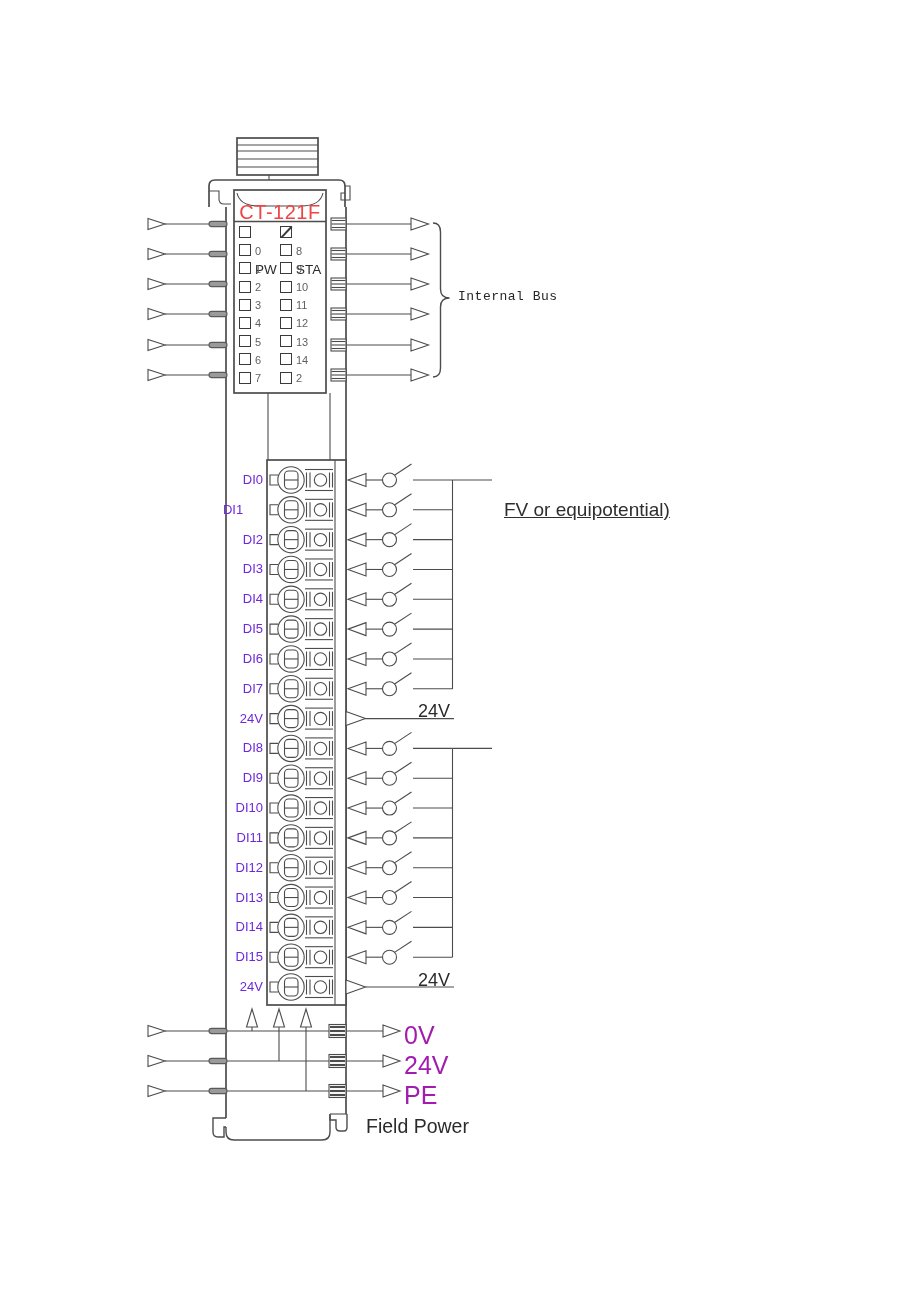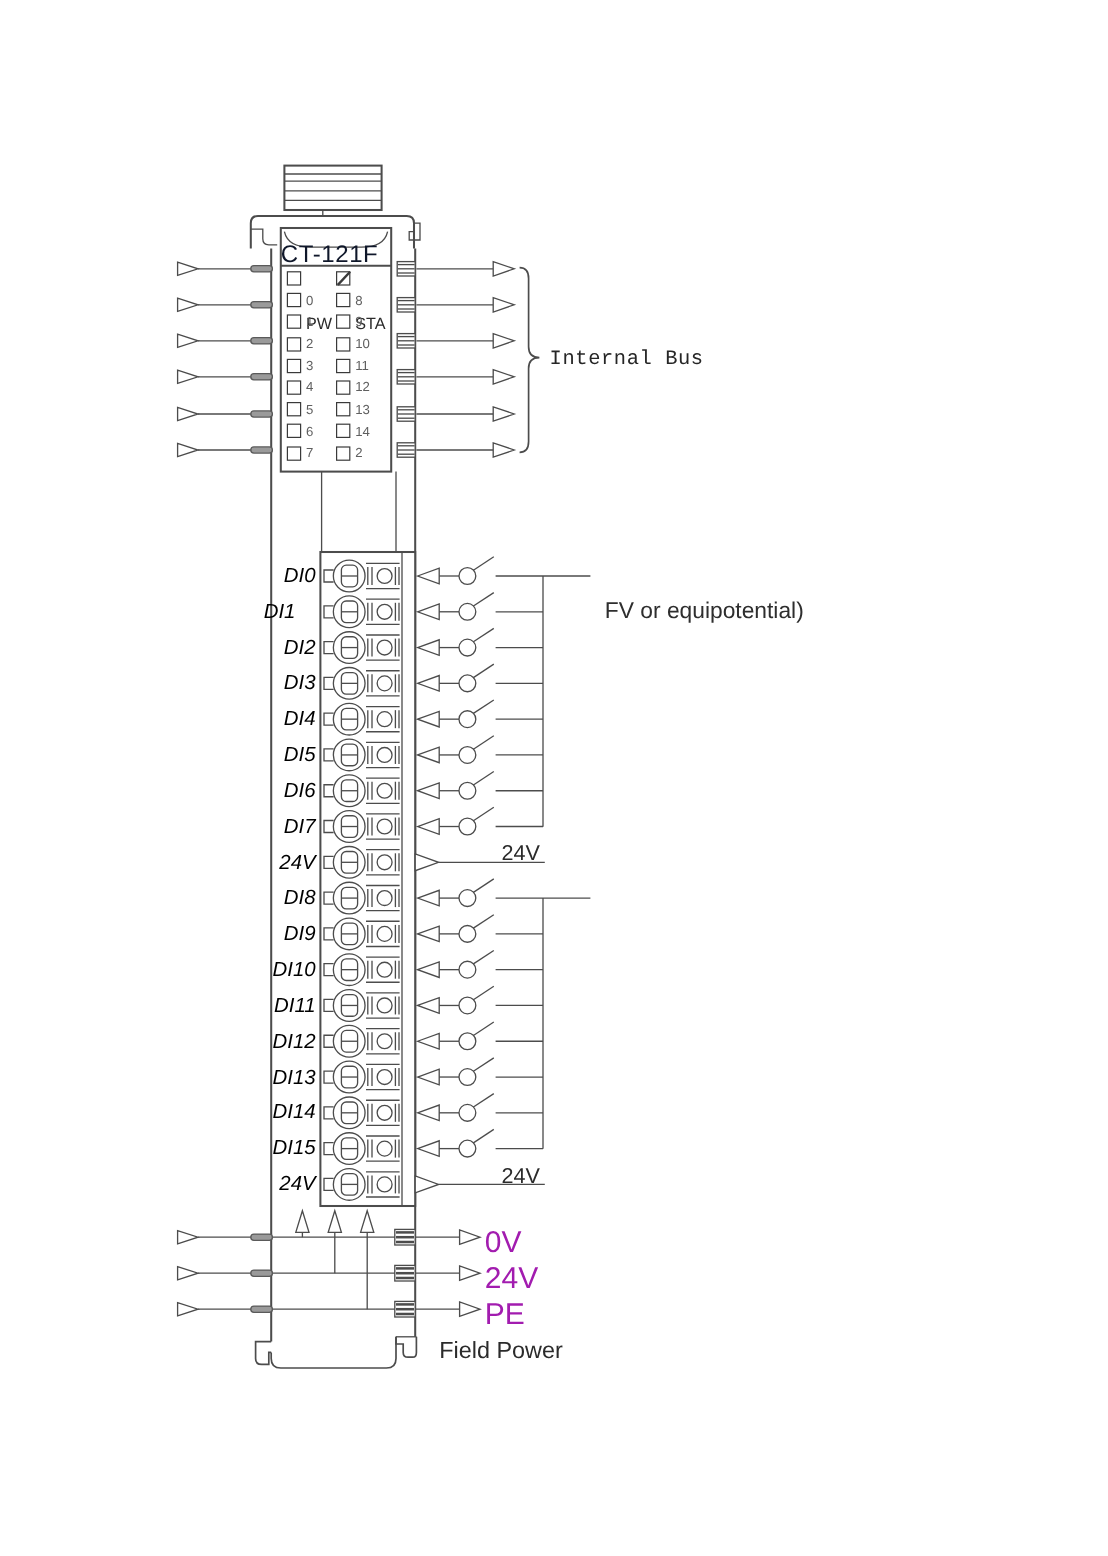--- a/index.html
+++ b/index.html
@@ -4,27 +4,27 @@
 <style>
   html,body{margin:0;padding:0;background:#ffffff;}
   .stage{position:relative;width:923px;height:1297px;background:#fff;overflow:hidden;
          font-family:"Liberation Sans",sans-serif;color:#2b2b2b;}
   svg{position:absolute;left:0;top:0;}
   svg line, svg path, svg polyline, svg circle, svg rect, svg polygon{
     stroke:#4c4c4c; fill:none; stroke-width:1.1; stroke-linecap:butt;}
   .sw2{stroke-width:1.7;} .sw15{stroke-width:1.4;} .sw3{stroke-width:2.1;}
   .wf{fill:#ffffff;} .bar{fill:#9a9a9a;stroke:#5a5a5a;}
   .lbl{position:absolute;white-space:nowrap;line-height:1.25;}
-  .term-label{font-size:17px;text-align:right;color:#000000;line-height:16px;font-style:italic;}
+  .term-label{font-size:13px;text-align:right;color:#6d28d9;line-height:16px;}
   .power-label{font-size:25px;color:#a21caf;}
   .ann{font-size:19px;color:#2e2e2e;}
   .v24{font-size:18px;text-align:right;color:#2b2b2b;}
-  .mono{font-family:"Liberation Mono","DejaVu Sans Mono",monospace;font-size:17px;
+  .mono{font-family:"Liberation Mono","DejaVu Sans Mono",monospace;font-size:13px;
         letter-spacing:0.5px;color:#262626;}
-  .model{font-size:20px;letter-spacing:0.5px;color:#0f172a;}
+  .model{font-size:20px;text-align:center;letter-spacing:0.5px;color:#ef4444;}
   .fieldp{font-size:19.5px;color:#2b2b2b;}
   
   .led-grid{position:absolute;left:239px;top:226px;width:85px;}
   .led-row{position:relative;height:18.2px;}
   .led-cell{position:absolute;left:0;top:0;display:flex;align-items:flex-start;}
   .led-cell.c2{left:41px;}
   .led-box{position:relative;display:inline-block;width:10px;height:10px;
            border:1.8px solid #3a3a3a;background:#fff;margin-right:4px;flex:0 0 auto;}
   .led-box.sta::after{content:'';position:absolute;left:-2px;top:4px;width:15px;height:1.6px;
            background:#3a3a3a;transform:rotate(-47deg);}
@@ -537,21 +537,21 @@
         </span>
         <span class="led-cell c2">
           <span class="led-box"></span>
           <span class="led-label">2</span>
         </span>
       </div>
     </div>
 
   <div class="lbl mono" style="left:458px;top:289px;">Internal Bus</div>
 
-  <div class="lbl ann" style="left:504px;top:498px;">FV or equipotential)</div>
+  <div class="lbl ann" style="left:504px;top:498px;text-decoration:underline;">FV or equipotential)</div>
 
   <div class="lbl v24" style="left:405px;top:700px;width:45px;">24V</div>
 
 
   <div class="lbl v24" style="left:405px;top:969px;width:45px;">24V</div>
 
   <div class="lbl fieldp" style="left:366px;top:1114px;">Field Power</div>
 
   <div id="labels">
       <div class="lbl term-label" style="left: 203px; top: 472px; width: 60px;">DI0</div>

